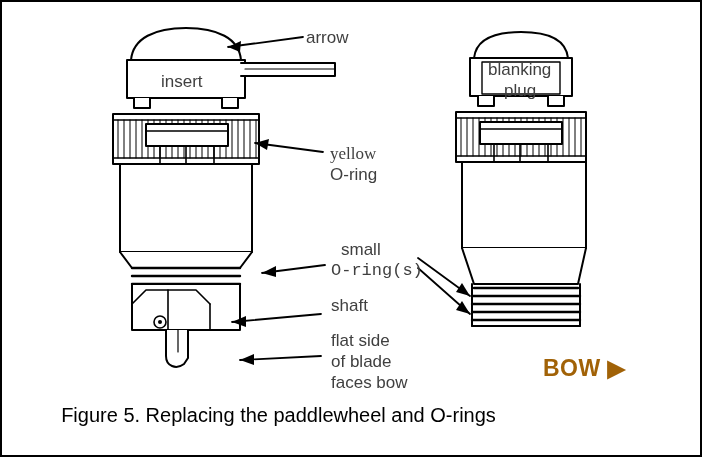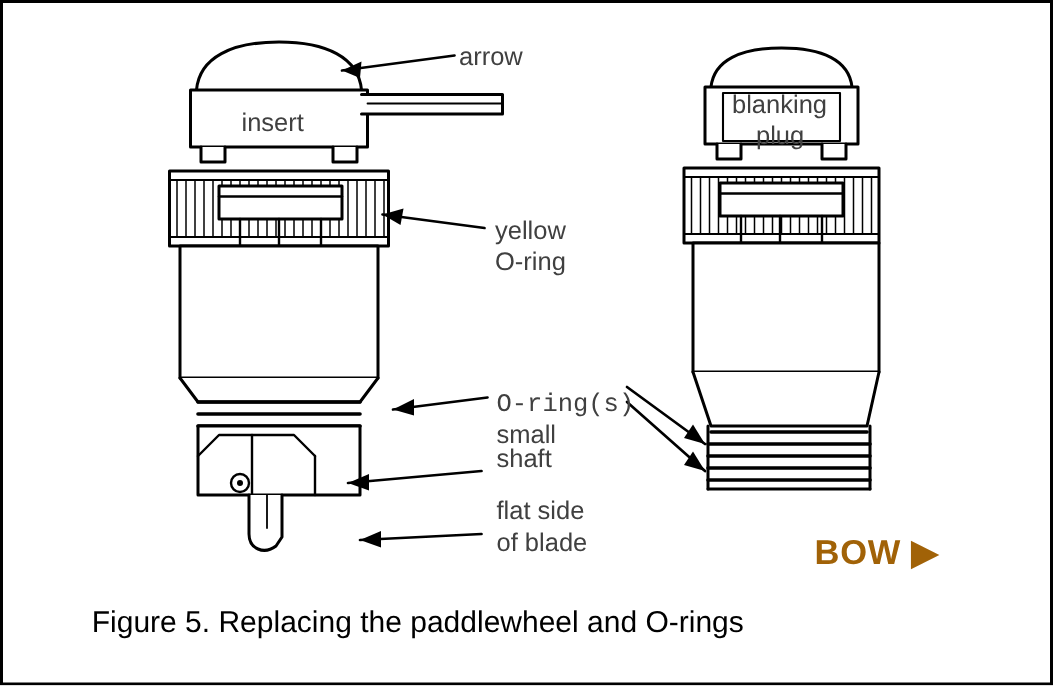--- a/index.html
+++ b/index.html
@@ -230,31 +230,32 @@
 
         <path d="M321 356 L240 360"></path>
         <path d="M240 360 L254 354 L254 365 Z" fill="#000" stroke="none"></path>
       </g>
     </g>
   </svg>
 
   <div class="lbl" style="left:306px; top:28px;">arrow</div>
   <div class="lbl" style="left:161px; top:72px;">insert</div>
 
-  <div class="lbl" style="left:330px; top:144px;">yellow</div>
+  <div class="lbl" style="left:330px; top:144px;font-family:Liberation Serif, serif;">yellow</div>
   <div class="lbl" style="left:330px; top:165px;">O-ring</div>
 
   <div class="lbl" style="left:488px; top:60px;">blanking</div>
   <div class="lbl" style="left:504px; top:81px;">plug</div>
 
-  <div class="lbl" style="left:331px; top:240px;margin-top:40px;">small</div>
+  <div class="lbl" style="left:341px; top:240px;">small</div>
   <div class="lbl" style="left:331px; top:261px;font-family:Liberation Mono, monospace;">O-ring(s)</div>
 
   <div class="lbl" style="left:331px; top:296px;">shaft</div>
 
   <div class="lbl" style="left:331px; top:331px;">flat side</div>
   <div class="lbl" style="left:331px; top:352px;">of blade</div>
+  <div class="lbl" style="left:331px; top:373px;">faces bow</div>
 
   <div class="bow">BOW ▶</div>
 
   <div class="caption">Figure 5. Replacing the paddlewheel and O-rings</div>
 
 </div>
 
 </body></html>

